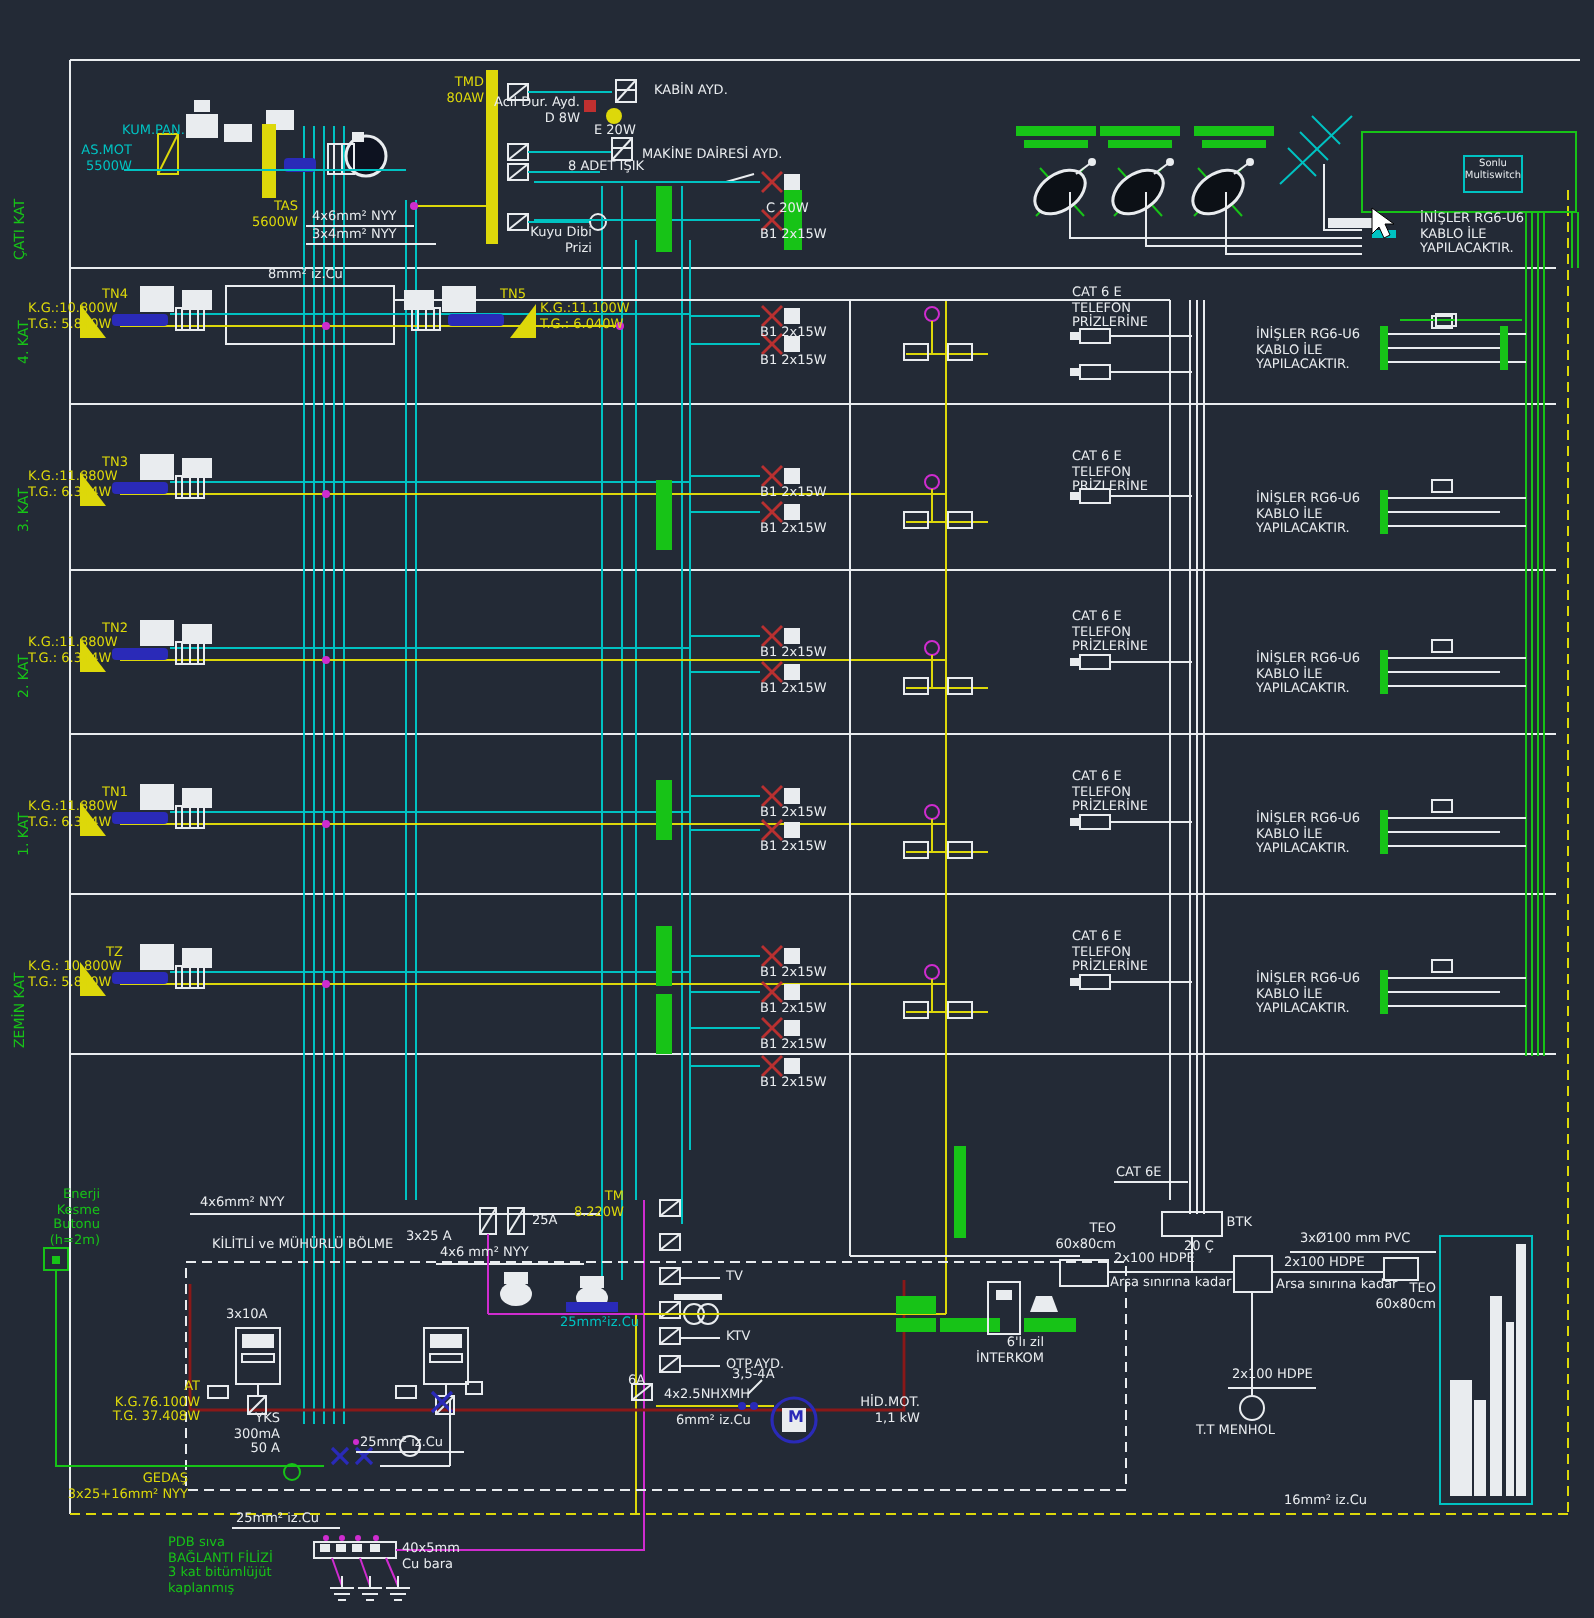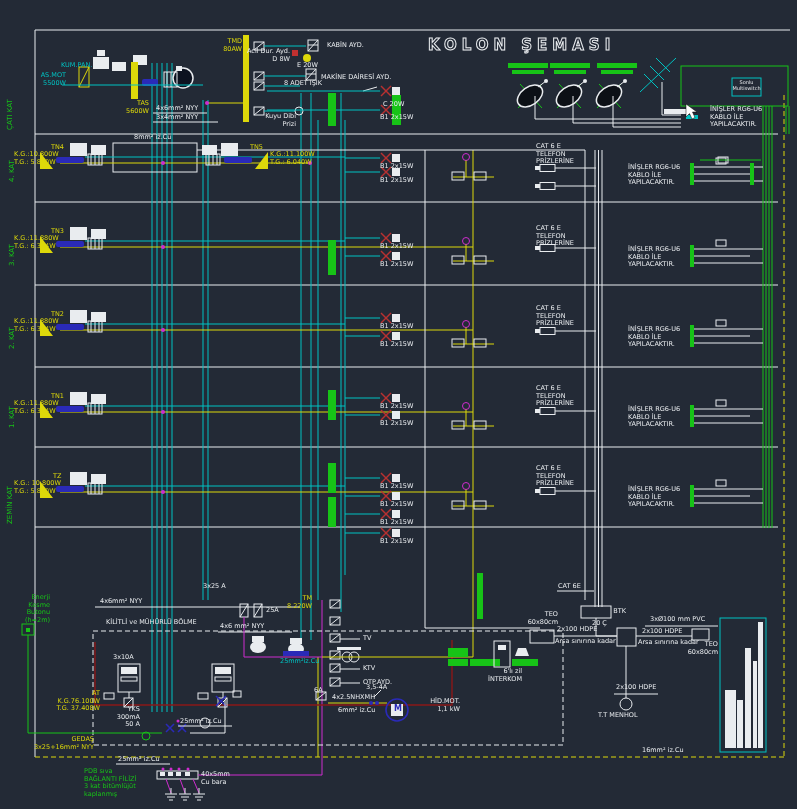--- a/index.html
+++ b/index.html
@@ -413,21 +413,20 @@
     <line x1="166" y1="779" x2="171" y2="793" class="sm"></line>
     <line x1="180" y1="779" x2="185" y2="793" class="sm"></line>
     <line x1="193" y1="779" x2="199" y2="793" class="sm"></line>
     <use href="#gnd" x="171" y="794"></use>
     <use href="#gnd" x="185" y="794"></use>
     <use href="#gnd" x="199" y="794"></use>
   </g>
 </g>
 </svg>
 
-<div class="title">KOLON ŞEMASI</div>
 
 <div class="vlab" style="left:6px;top:130px">ÇATI KAT</div>
 <div class="vlab" style="left:8px;top:182px">4. KAT</div>
 <div class="vlab" style="left:8px;top:266px">3. KAT</div>
 <div class="vlab" style="left:8px;top:349px">2. KAT</div>
 <div class="vlab" style="left:8px;top:428px">1. KAT</div>
 <div class="vlab" style="left:6px;top:524px">ZEMİN KAT</div>
 
 <div class="lb cy ctr" style="left:26px;top:72px;width:40px">AS.MOT
 5500W</div>
@@ -519,21 +518,21 @@
 <div class="lb" style="left:628px;top:486px">İNİŞLER RG6-U6
 KABLO İLE
 YAPILACAKTIR.</div>
 
 <div class="lb gr ctr" style="left:14px;top:594px;width:36px">Enerji
 Kesme
 Butonu
 (h=2m)</div>
 <div class="lb" style="left:100px;top:598px">4x6mm² NYY</div>
 <div class="lb" style="left:106px;top:619px">KİLİTLİ ve MÜHÜRLÜ BÖLME</div>
-<div class="lb" style="left:203px;top:583px">3x25 A</div>
+<div class="lb" style="left:203px;top:615px">3x25 A</div>
 <div class="lb" style="left:266px;top:607px">25A</div>
 <div class="lb" style="left:220px;top:623px">4x6 mm² NYY</div>
 <div class="lb" style="left:113px;top:654px">3x10A</div>
 <div class="lb yl ctr" style="left:276px;top:595px;width:36px">TM
 8.220W</div>
 <div class="lb yl ctr" style="left:38px;top:690px;width:62px">AT
 K.G.76.100W
 T.G. 37.408W</div>
 <div class="lb ctr" style="left:110px;top:706px;width:30px">YKS
 300mA

